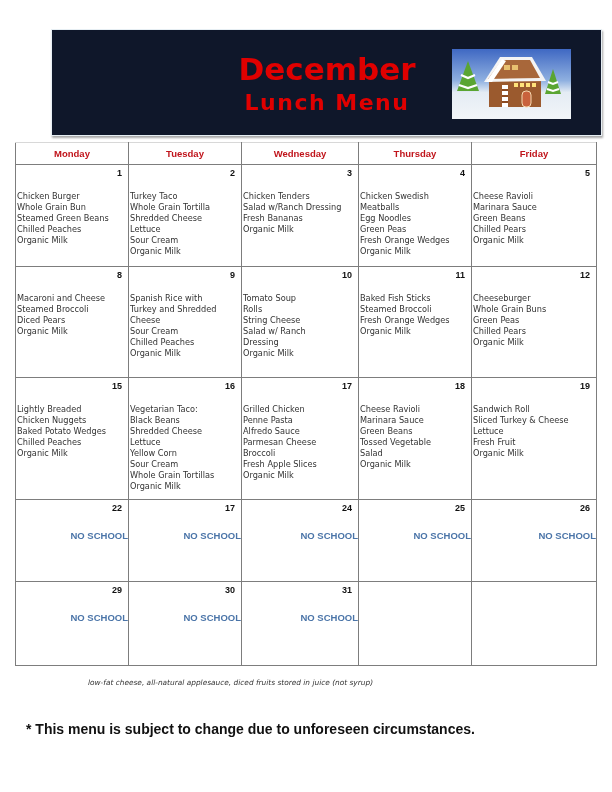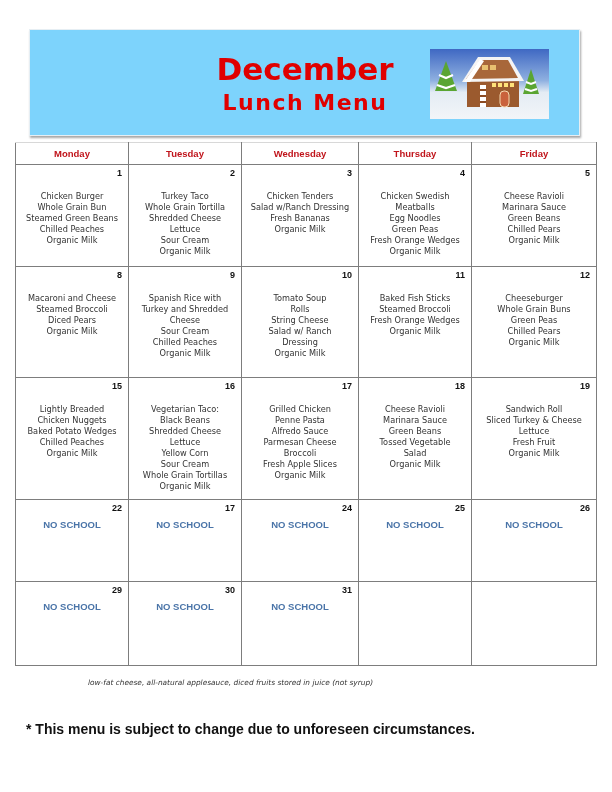--- a/index.html
+++ b/index.html
@@ -1,42 +1,42 @@
 <!DOCTYPE html>
 <html><head>
 <meta charset="utf-8">
 <style>
   html, body { margin: 0; padding: 0; background: #ffffff; }
   body { width: 612px; height: 792px; position: relative; overflow: hidden;
          font-family: "DejaVu Sans", sans-serif; color: #222; }
 
-  .banner { position: absolute; left: 29px; top: 29px; width: 549px; height: 105px;
-            background: #7dd3fc; border: 1px solid #e6eef3;
+  .banner { position: absolute; left: 51px; top: 29px; width: 549px; height: 105px;
+            background: #0f172a; border: 1px solid #e6eef3;
             box-shadow: 1px 2px 2px rgba(0,0,0,0.35); }
   .title-main { position: absolute; left: 160px; top: 22px; width: 230px; text-align: center;
                 font-family: "DejaVu Sans", sans-serif; font-weight: bold; font-size: 31px;
                 color: #e00000; letter-spacing: 0px; line-height: 34px; }
   .title-sub { position: absolute; left: 160px; top: 62px; width: 230px; text-align: center;
                font-family: "DejaVu Sans", sans-serif; font-weight: bold; font-size: 22px;
                color: #e00000; letter-spacing: 1.5px; line-height: 22px; }
   .house-img { position: absolute; left: 400px; top: 19px; width: 119px; height: 70px; overflow: hidden;
                background: linear-gradient(#3f68c3 0%, #8fb0e0 45%, #e4ecf4 62%, #f2f5f8 100%); }
 
   table.cal { position: absolute; left: 15px; top: 142px; width: 581px; border-collapse: collapse;
               table-layout: fixed; border-radius: 18px; }
   table.cal td, table.cal th { border: 1px solid #7d7d7d; vertical-align: top; padding: 0; }
   table.cal th { height: 21px; font-family: "Liberation Sans", sans-serif; font-weight: bold;
                  font-size: 9.5px; color: #c0141b; text-align: center; vertical-align: middle;
                  border-top-color: #d8d8d8; }
   .daynum { font-family: "Liberation Sans", sans-serif; font-weight: bold; font-size: 9px;
             text-align: right; padding: 3px 6px 0 0; height: 12px; color: #111; }
-  .items { margin-top: 11px; text-align: center; font-family: "DejaVu Sans", sans-serif;
+  .items { margin-top: 11px; text-align: left; font-family: "DejaVu Sans", sans-serif;
            font-size: 8.2px; line-height: 11px; color: #333; padding: 0 1px; }
   .items div { white-space: nowrap; }
-  .noschool { margin-top: 4px; text-align: center; font-family: "Liberation Sans", sans-serif;
+  .noschool { margin-top: 15px; text-align: right; font-family: "Liberation Sans", sans-serif;
               font-weight: bold; font-size: 9.5px; color: #4a74a8; }
 
   .footnote { position: absolute; left: 88px; top: 677px; width: 460px;
               font-family: "DejaVu Sans", sans-serif; font-style: italic; font-size: 7.4px;
               line-height: 11px; color: #333; }
   .disclaimer { position: absolute; left: 26px; top: 721px; font-family: "Liberation Sans", sans-serif;
                 font-weight: bold; font-size: 14px; color: #111; }
 </style>
 </head>
 <body>

